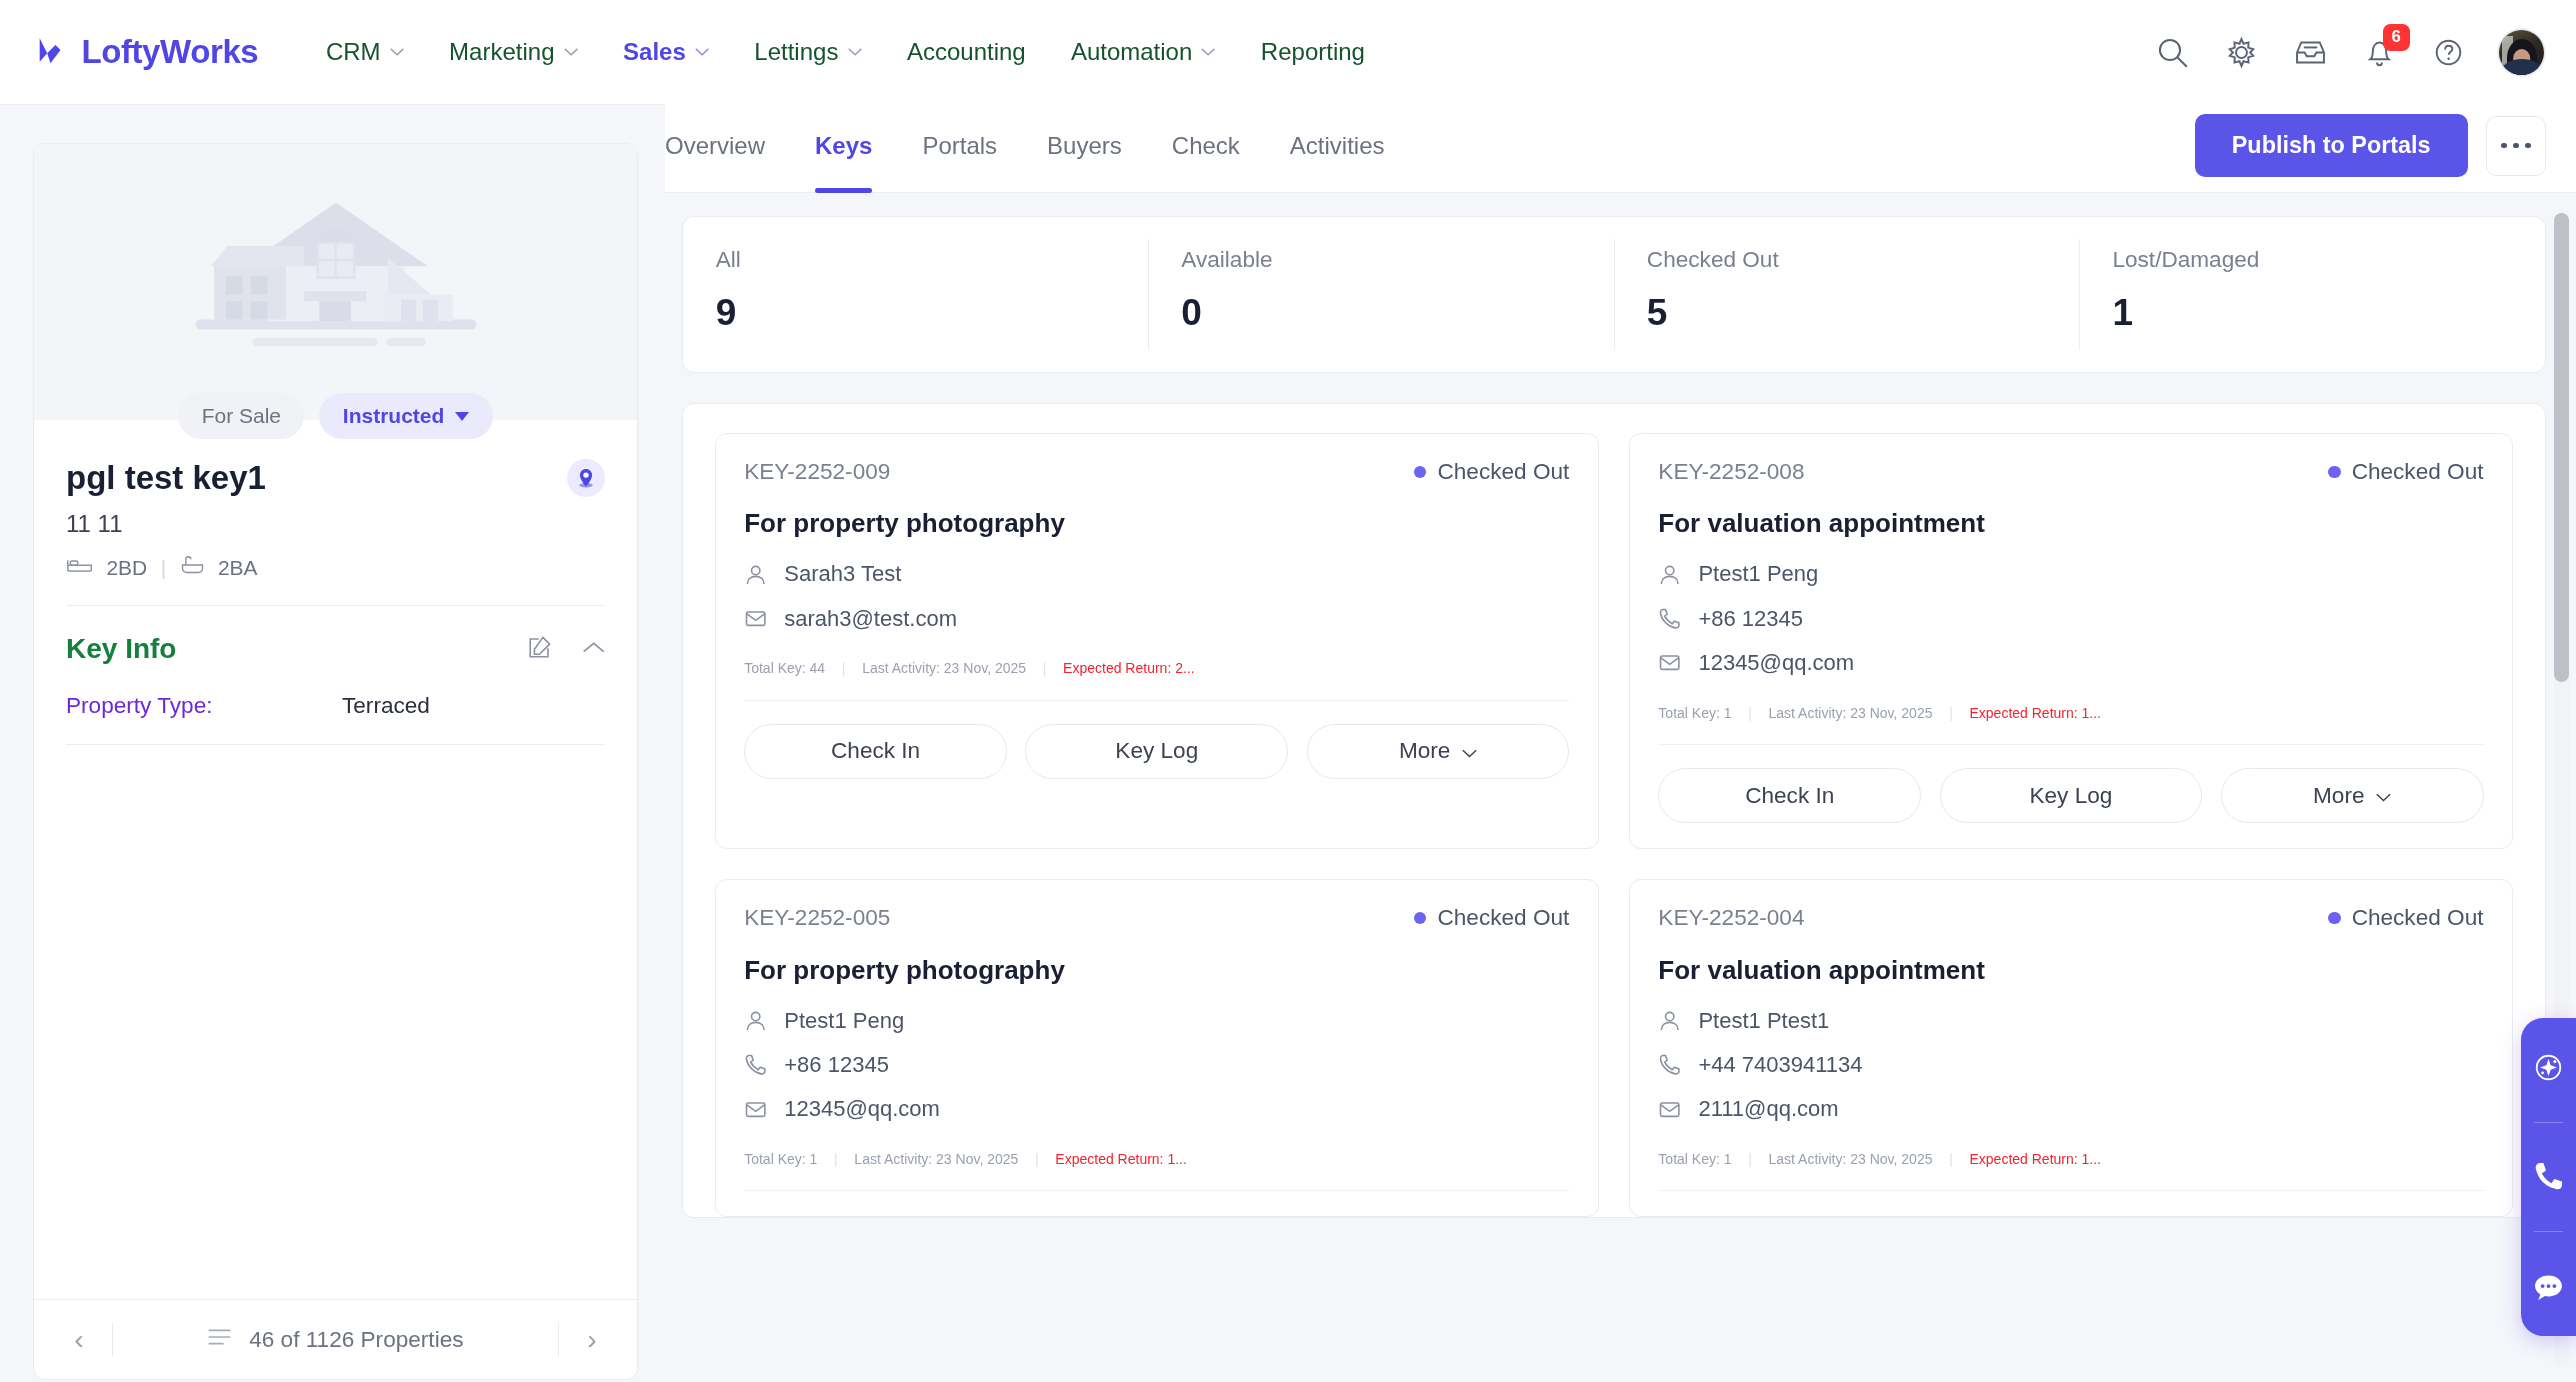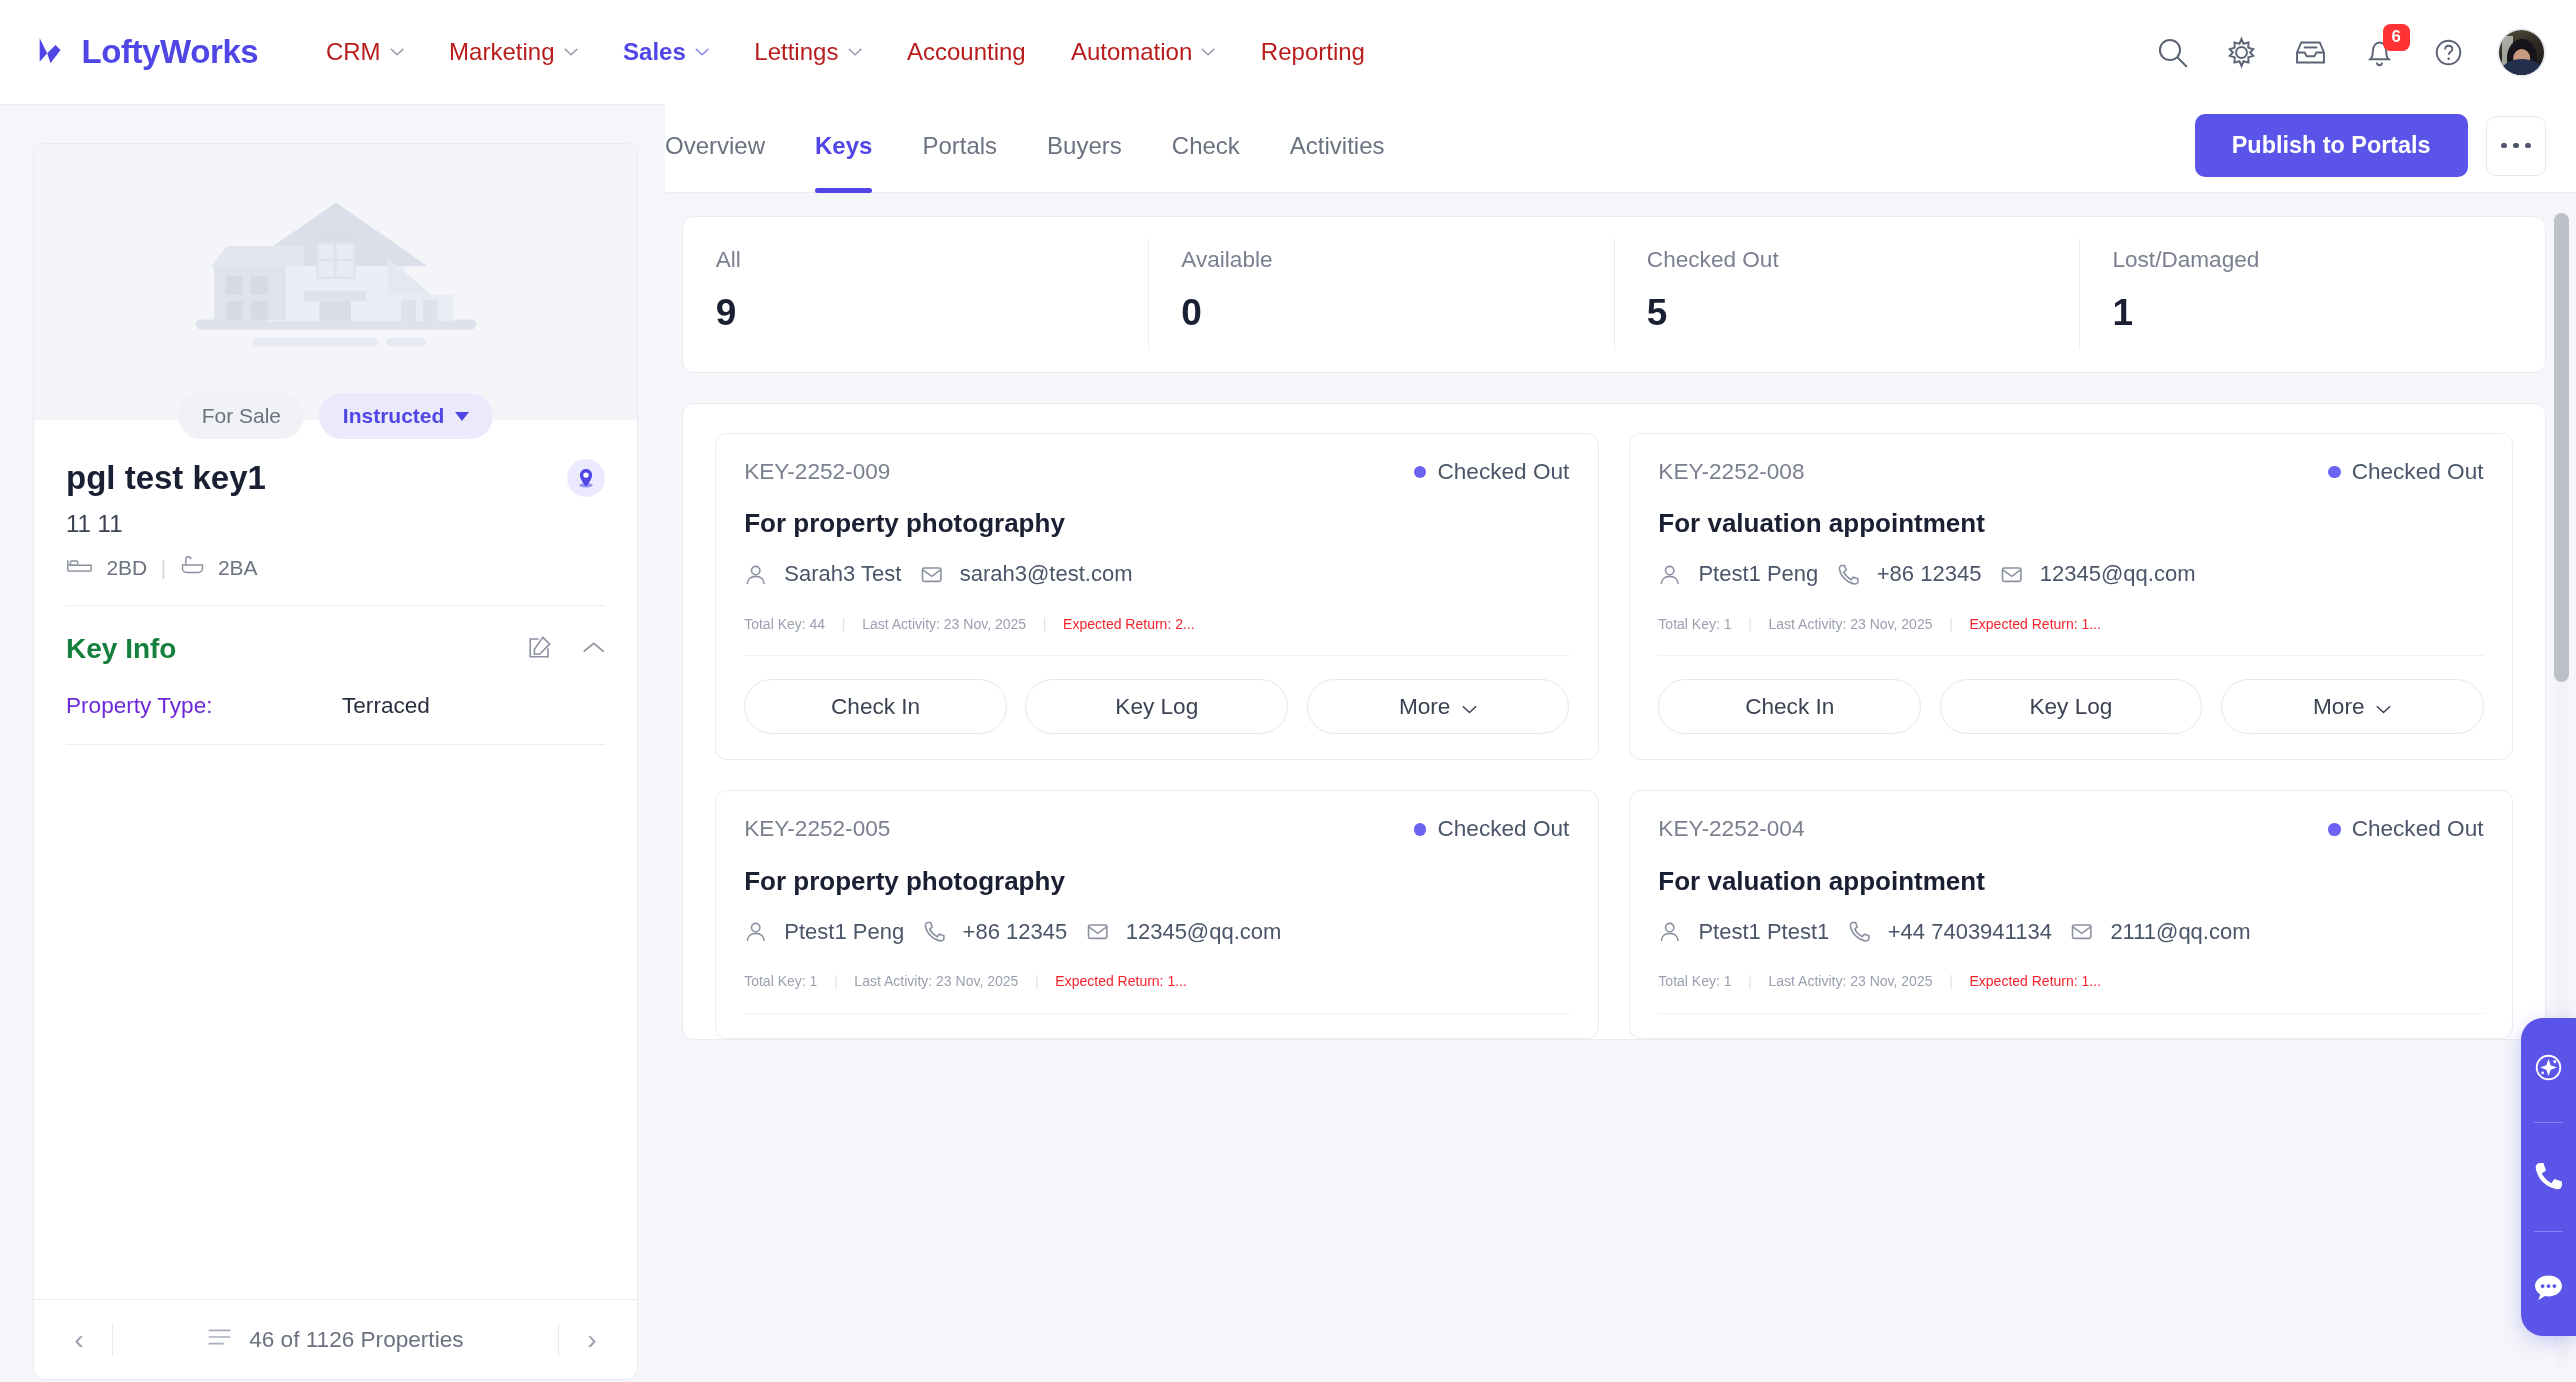--- a/index.html
+++ b/index.html
@@ -18,21 +18,21 @@
     border-bottom: 0.8px solid #eceef4;
   }
   .brand { display: flex; align-items: center; gap: 13.4px; margin-left: 33px; }
   .brand-mark { width: 35px; height: 35px; }
   .brand-name {
     font-size: 33px; font-weight: bold; color: #4f46e5; letter-spacing: -0.4px;
   }
   .nav-items { display: flex; align-items: center; gap: 0; margin-left: 45px; }
   .nav-item {
     display: flex; align-items: center; gap: 9.2px;
-    font-size: 24px; color: #b91c1c; padding: 0 22.6px; cursor: pointer;
+    font-size: 24px; color: #14532d; padding: 0 22.6px; cursor: pointer;
     white-space: nowrap;
   }
   .nav-item.active { color: #4f46e5; font-weight: 600; }
   .chev { width: 14.2px; height: 8.4px; display: inline-block; }
   .chev svg { display: block; }
 
   .nav-right {
     margin-left: auto; margin-right: 32px;
     display: flex; align-items: center; gap: 32px;
   }
@@ -198,21 +198,21 @@
   }
   .key-card {
     border: 0.8px solid #e9ebf2; border-radius: 11.7px; padding: 25px 28.5px 25px 28.5px;
     background: #fff;
   }
   .kc-top { display: flex; align-items: center; justify-content: space-between; }
   .kc-id { font-size: 22.6px; color: #7a808f; }
   .kc-status { display: flex; align-items: center; gap: 11px; font-size: 22.6px; color: #4b5569; }
   .st-dot { width: 12.6px; height: 12.6px; border-radius: 50%; background: #6c63f3; }
   .kc-title { font-size: 26px; font-weight: bold; color: #1b1f33; margin-top: 23.4px; }
-  .kc-rows { margin-top: 22px; display: flex; flex-direction: row; gap: 18.4px; }
+  .kc-rows { margin-top: 22px; display: flex; flex-direction: column; gap: 18.4px; }
   .kc-row { display: flex; align-items: center; gap: 16.7px; font-size: 22px; color: #4b5569; }
   .kc-row .ic { width: 23.4px; height: 23.4px; color: #8b91a1; flex: none; }
   .kc-foot {
     display: flex; align-items: center; gap: 16.7px; margin-top: 28.5px;
     font-size: 14px; color: #9aa0b0;
   }
   .kc-foot .sep { color: #dfe2ea; }
   .kc-foot .danger { color: #f5222d; }
   .kc-hr { height: 0.8px; background: #eff1f6; margin-top: 23.4px; }
   .kc-btns { display: flex; gap: 18.4px; margin-top: 23.4px; }

